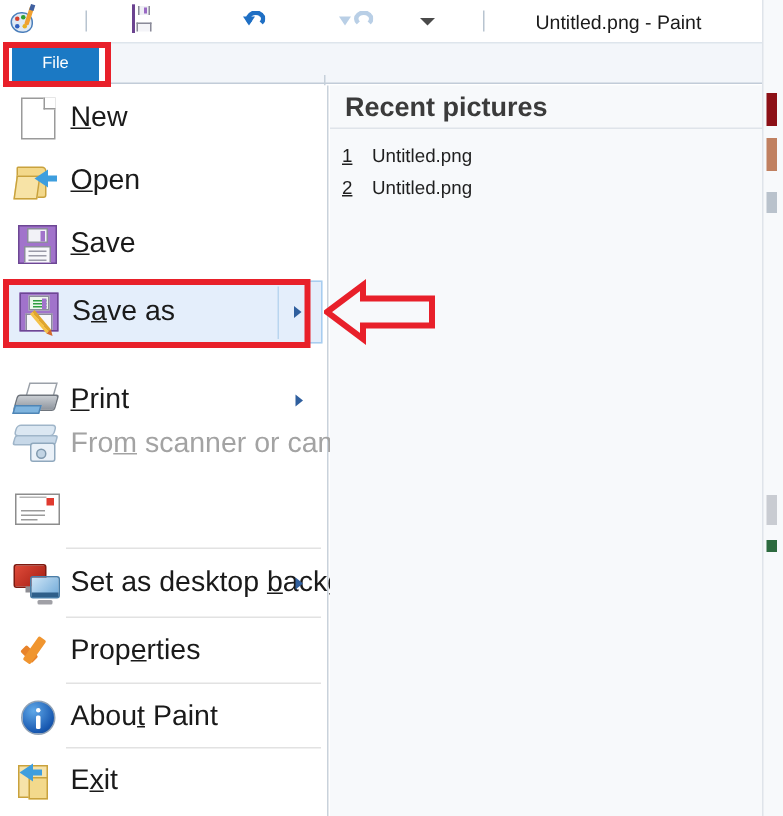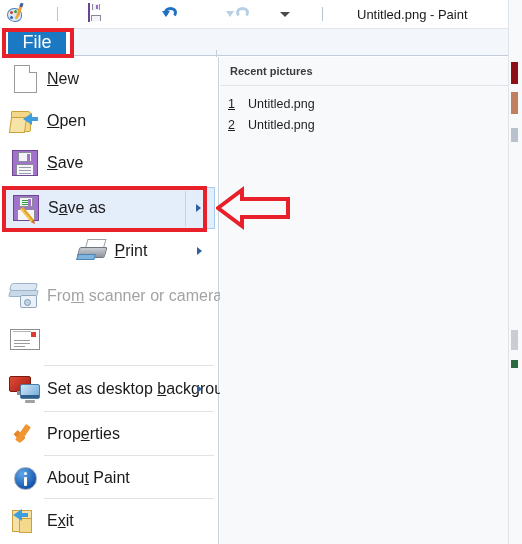--- a/index.html
+++ b/index.html
@@ -170,21 +170,21 @@
     left: 0; top: 0; right: 0; bottom: 0;
     border-top: 1px solid #dee5ec;
     box-sizing: border-box;
   }
   .file-tab {
     position: absolute;
     left: 8px; top: 1px;
     width: 58px; height: 26px;
     background: #1b79c4;
     color: #ffffff;
-    font-size: 18px;
+    font-size: 11px;
     display: flex;
     align-items: center;
     justify-content: center;
     cursor: default;
   }
   .ribbon-divider {
     position: absolute;
     left: 216px; top: 22px;
     width: 1px; height: 7px;
     background: #c6d0da;
@@ -217,21 +217,21 @@
   }
   .menu-item .mi-icon {
     width: 44px;
     min-width: 44px;
     height: 42px;
     display: flex;
     align-items: center;
     justify-content: center;
   }
   .menu-item .mi-label {
-    font-size: 16px;
+    font-size: 19px;
     color: #1a1a1a;
     white-space: nowrap;
   }
   .menu-item.disabled .mi-label { color: #a3a3a3; }
   .menu-item .mi-sub {
     position: absolute;
     right: 13px;
     width: 0; height: 0;
     border-top: 4px solid transparent;
     border-bottom: 4px solid transparent;
@@ -544,21 +544,21 @@
     background: #f7f9fb;
   }
   .recent-header {
     position: absolute;
     left: 0; top: 0;
     width: 288px; height: 29px;
     display: flex;
     align-items: center;
     padding-left: 10px;
     box-sizing: border-box;
-    font-size: 11px;
+    font-size: 18px;
     font-weight: bold;
     color: #3b3b3b;
     background: #f7f9fb;
     border-bottom: 1px solid #dfe4ea;
   }
   .recent-item {
     position: absolute;
     left: 8px;
     height: 20px;
     display: flex;
@@ -702,21 +702,21 @@
               <i></i>
             </span>
             <span class="lb"></span>
             <span class="pencil"></span>
           </span>
         </span>
         <span class="mi-label">S<span class="acc">a</span>ve as</span>
         <span class="mi-split"></span>
         <span class="mi-sub"></span>
       </div>
-      <div class="menu-item" style="top: 230px; justify-content: center;">
+      <div class="menu-item" style="top: 246px;">
         <span class="mi-icon">
           <span class="ic ic-print">
             <span class="paper"></span>
             <span class="body"></span>
             <span class="tray"></span>
           </span>
         </span>
         <span class="mi-label"><span class="acc">P</span>rint</span>
         <span class="mi-sub"></span>
       </div>

